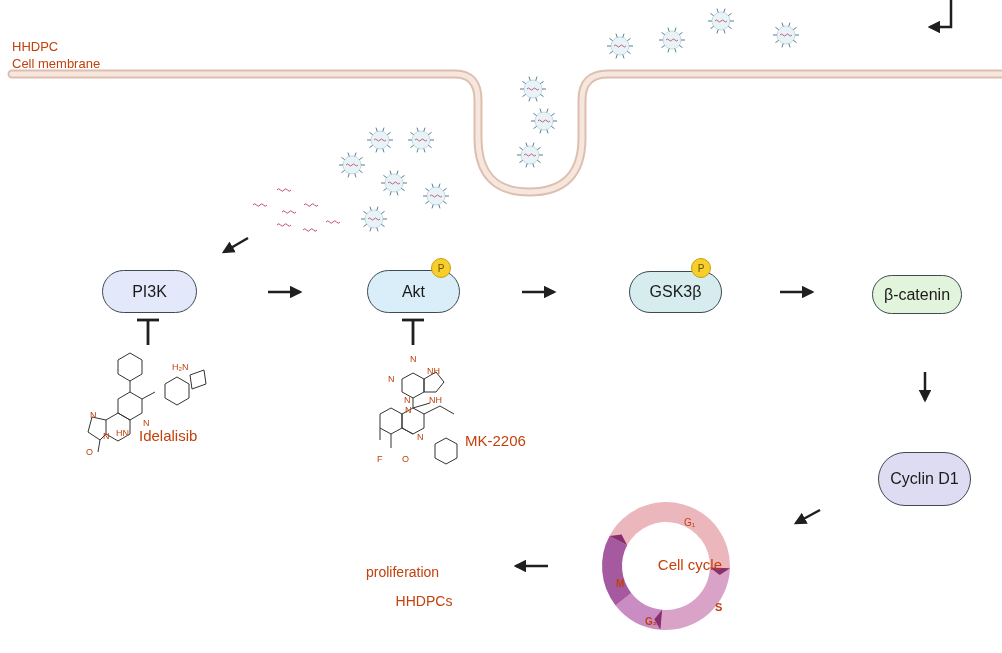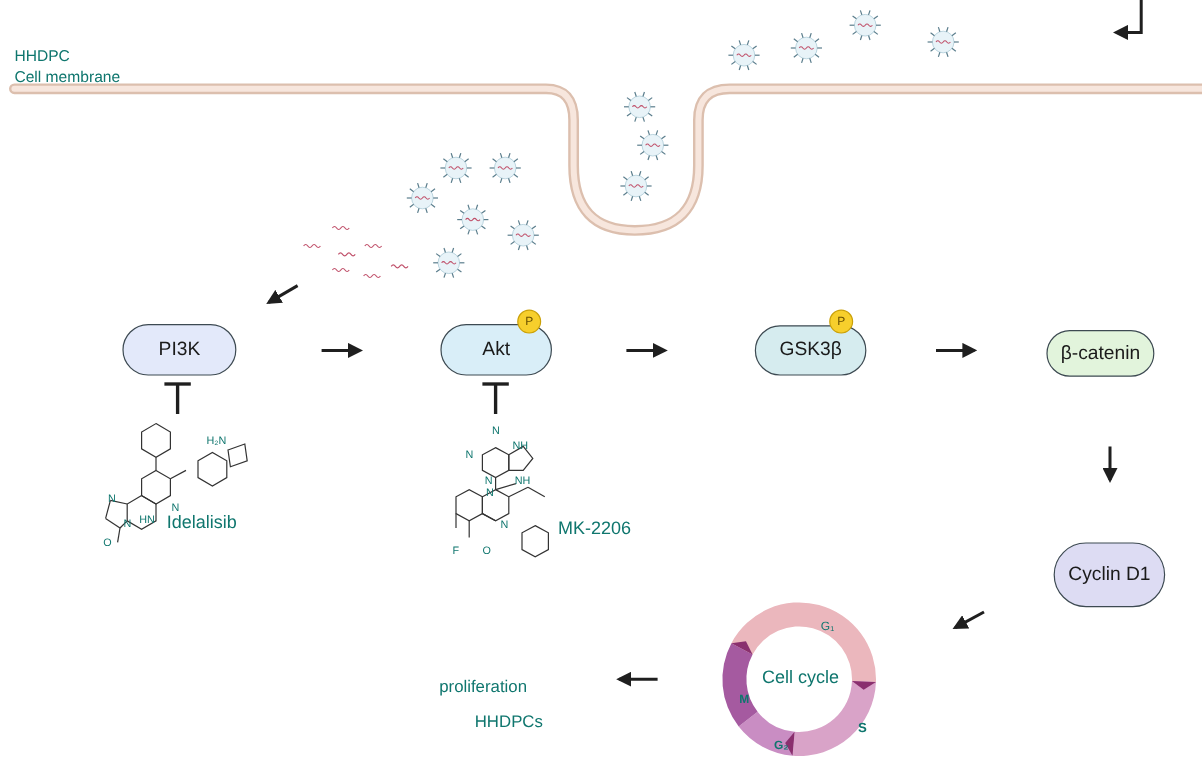--- a/index.html
+++ b/index.html
@@ -1,17 +1,17 @@
 <!DOCTYPE html>
 <html><head>
 <meta charset="utf-8">
 <style>
   html, body { margin:0; padding:0; background:#ffffff; }
   #canvas { position:relative; width:1002px; height:653px; overflow:hidden; background:#fff; font-family:"Liberation Sans", sans-serif; color:#1a1a1a; }
-  .txt { position:absolute; font-family:"Liberation Sans", sans-serif; color:#0f766e; white-space:nowrap; }
+  .txt { position:absolute; font-family:"Liberation Sans", sans-serif; color:#c2410c; white-space:nowrap; }
   .node { position:absolute; border:1.8px solid #3d4a52; border-radius:999px; display:flex; align-items:center; justify-content:center; font-size:16px; box-sizing:border-box; }
   .pbadge { position:absolute; width:20px; height:20px; border-radius:50%; background:#f7cf2c; border:1.5px solid #caa008; font-size:10px; display:flex; align-items:center; justify-content:center; color:#6a5000; box-sizing:border-box; }
   svg { position:absolute; left:0; top:0; }
 </style>
 </head>
 <body>
 
 <div id="canvas">
 
   <svg width="1002" height="653">
@@ -329,19 +329,19 @@
   <div class="txt" style="left:429px;top:395px;font-size:9px;">NH</div>
   <div class="txt" style="left:405px;top:405px;font-size:9px;">N</div>
   <div class="txt" style="left:417px;top:432px;font-size:9px;">N</div>
   <div class="txt" style="left:377px;top:454px;font-size:9px;">F</div>
   <div class="txt" style="left:402px;top:454px;font-size:9px;">O</div>
   <div class="txt" style="left:465px;top:432px;font-size:15px;">MK-2206</div>
 
   <div class="txt" style="left:366px;top:547px;font-size:14px;width:116px;text-align:center;margin-top:46px;">HHDPCs</div>
   <div class="txt" style="left:366px;top:564px;font-size:14px;width:116px;">proliferation</div>
 
-  <div class="txt" style="left:612px;top:556px;font-size:15px;width:110px;text-align:center;">Cell cycle</div>
+  <div class="txt" style="left:612px;top:556px;font-size:15px;width:110px;text-align:right;">Cell cycle</div>
   <div class="txt" style="left:684px;top:517px;font-size:10px;font-weight:normal;">G₁</div>
   <div class="txt" style="left:715px;top:601px;font-size:11px;font-weight:bold;">S</div>
   <div class="txt" style="left:645px;top:616px;font-size:10px;font-weight:bold;">G₂</div>
   <div class="txt" style="left:616px;top:578px;font-size:10px;font-weight:bold;">M</div>
 
 </div>
 
 </body></html>

